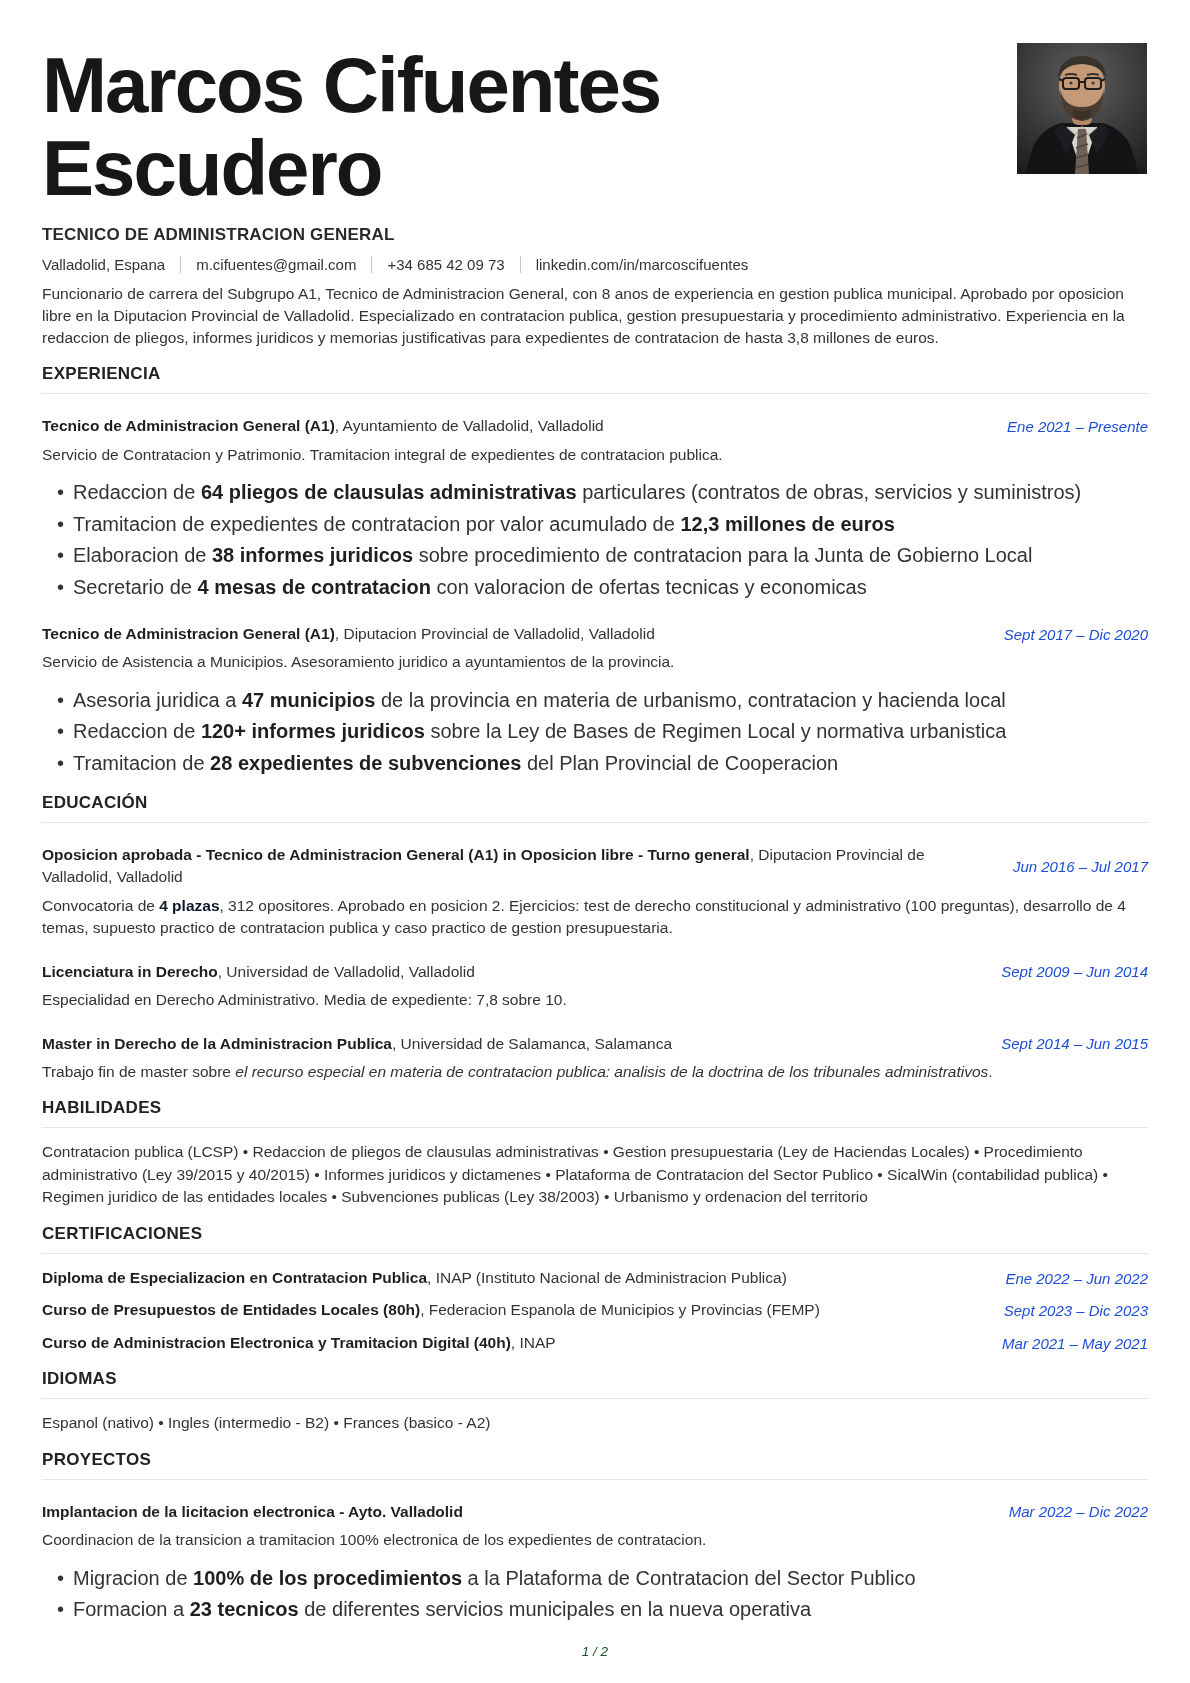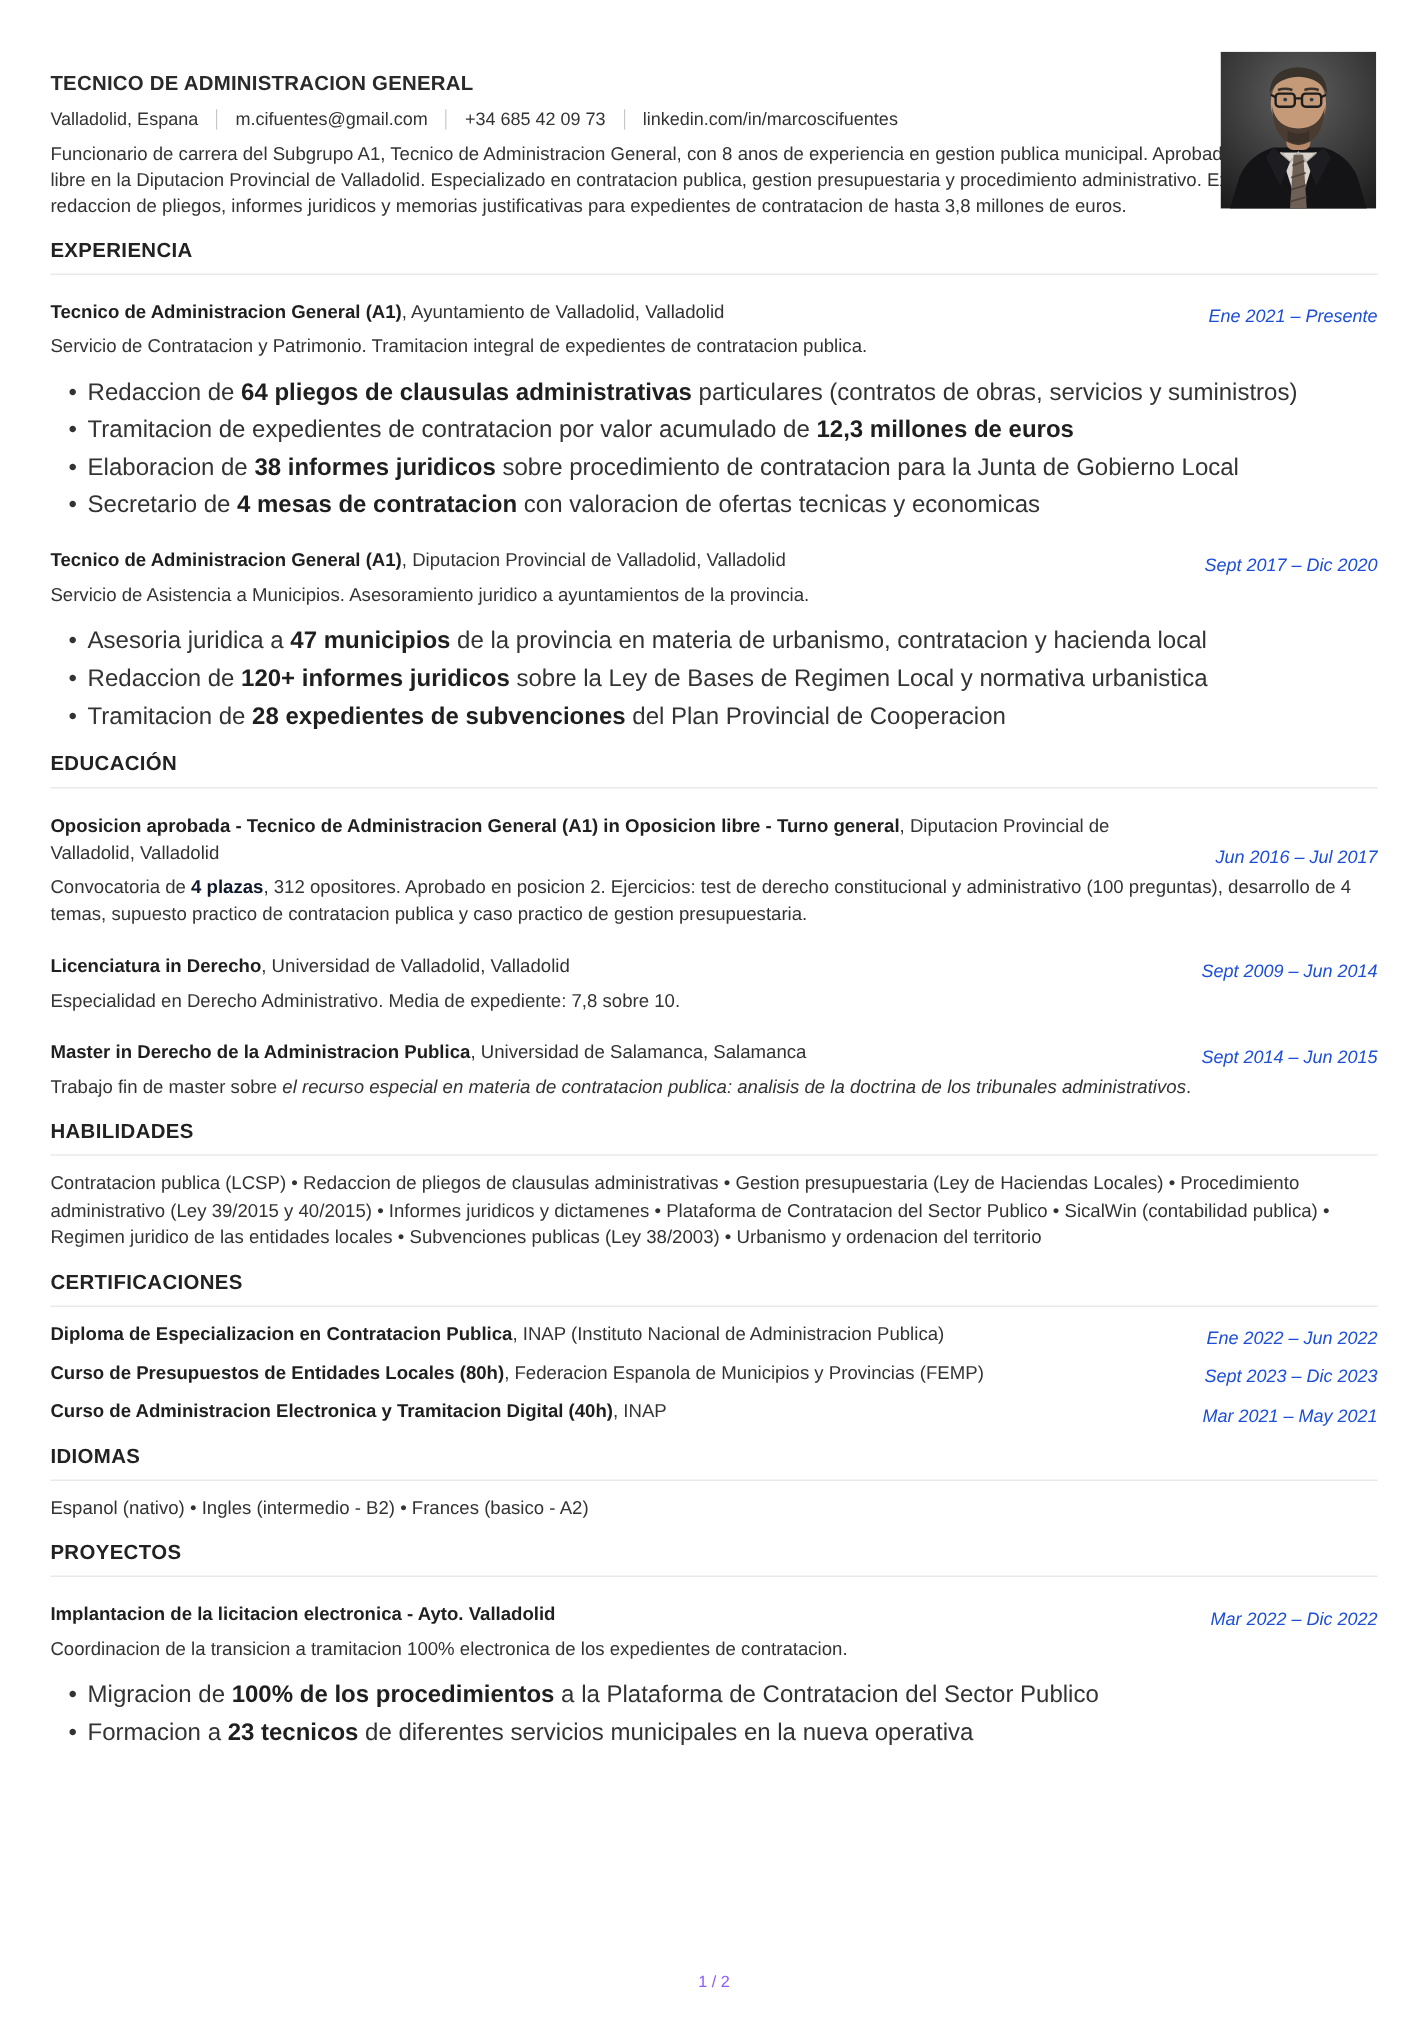--- a/index.html
+++ b/index.html
@@ -24,41 +24,41 @@
 
   .summary{margin-top:10px;font-size:15.5px;line-height:1.42;color:#333;}
 
   
   .section{margin-top:15px;}
   .section-h{font-size:17px;font-weight:bold;color:#222;letter-spacing:0.3px;margin:0;}
   .rule{height:1px;background:#e4e4e4;margin-top:9px;margin-bottom:13px;}
 
   .entry{margin-top:21px;}
   .entry:first-of-type{margin-top:0;}
-  .entry-head{display:flex;justify-content:space-between;align-items:flex-end;}
+  .entry-head{display:flex;justify-content:space-between;align-items:center;}
   .entry-title{font-size:15.5px;color:#333;line-height:1.45;flex:1;}
   .entry-title b{color:#1f1f1f;}
   .entry-date{font-style:italic;font-size:15px;color:#1d4ed8;white-space:nowrap;margin-left:28px;}
   .entry-sub{margin-top:6px;font-size:15.5px;color:#333;line-height:1.45;}
   .entry-sub b{color:#0f172a;}
   .entry-sub .it{font-style:italic;}
 
   ul.bullets{margin:11px 0 0 0;padding:0 0 0 31px;list-style:none;}
   ul.bullets li{position:relative;font-size:20px;line-height:1.5;margin-bottom:1.5px;color:#333;}
   ul.bullets li::before{content:"\2022";position:absolute;left:-16px;top:0;color:#333;}
   ul.bullets b{color:#1f1f1f;}
 
   .inline-text{font-size:15.5px;line-height:1.45;color:#333;}
 
   .cert .entry{margin-top:10px;}
   .cert .entry:first-of-type{margin-top:0;}
 
   .footer{
     position:absolute;bottom:24px;left:0;width:100%;text-align:center;
-    font-size:13.5px;color:#8b5cf6;
+    font-size:13.5px;color:#14532d;font-style:italic;
   }
 </style>
 </head>
 <body>
 
 <div class="page">
 
   <div class="photo">
     <svg width="130" height="131" viewBox="0 0 130 131" xmlns="http://www.w3.org/2000/svg">
       <defs>
@@ -100,20 +100,21 @@
       <line x1="84" y1="38" x2="88" y2="36" stroke="#1e1e1e" stroke-width="2"></line>
 
       <circle cx="54" cy="40" r="1.6" fill="#2f3b45"></circle>
       <circle cx="76" cy="40" r="1.6" fill="#2f3b45"></circle>
 
       <path d="M48,32 Q54,30 60,32" stroke="#3a332c" stroke-width="2" fill="none"></path>
       <path d="M70,32 Q76,30 82,32" stroke="#3a332c" stroke-width="2" fill="none"></path>
     </svg>
   </div>
 
+  <h1 class="name">Marcos Cifuentes Escudero</h1>
   <div class="role">TECNICO DE ADMINISTRACION GENERAL</div>
   <div class="contact">
     <span class="item">Valladolid, Espana</span>
     <span class="sep"></span>
     <span class="item">m.cifuentes@gmail.com</span>
     <span class="sep"></span>
     <span class="item">+34 685 42 09 73</span>
     <span class="sep"></span>
     <span class="item">linkedin.com/in/marcoscifuentes</span>
   </div>

